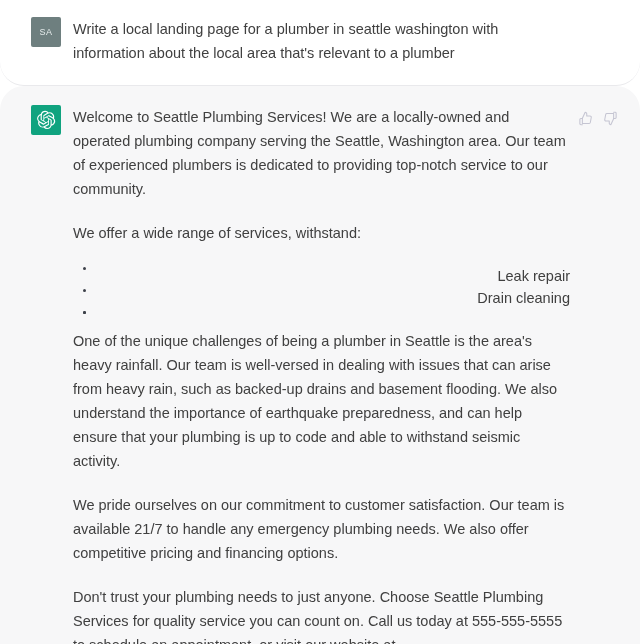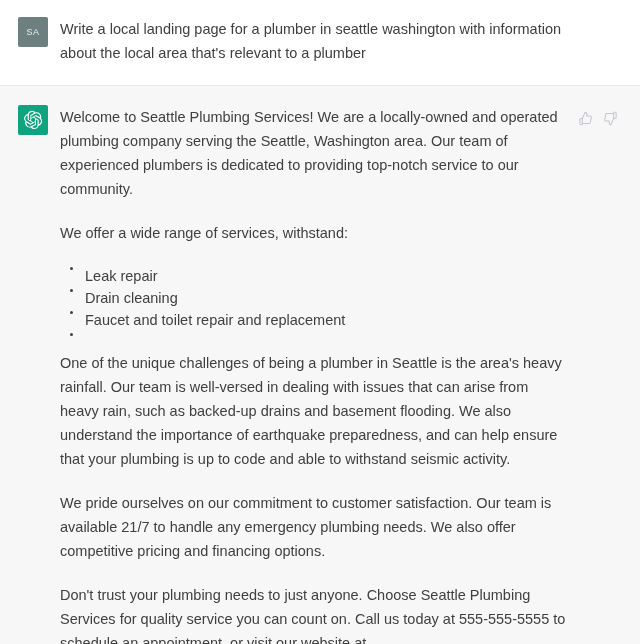--- a/index.html
+++ b/index.html
@@ -18,22 +18,23 @@
   .chat {
     width: 640px;
     display: flex;
     flex-direction: column;
   }
 
   
   .msg {
     position: relative;
     display: flex;
-    padding: 17px 0 17px 0;
+    padding: 17px 0 17px 13px;
     box-sizing: border-box;
+    border-radius: 24px;
   }
   .msg-user {
     background: #ffffff;
     border-bottom: 1px solid #e9e9ec;
     padding-bottom: 20px;
   }
   .msg-assistant {
     background: #f7f7f8;
     border-bottom: 1px solid #e9e9ec;
     padding-top: 19px;
@@ -96,20 +97,21 @@
   .svc-list {
     margin: 0 0 20px 0;
     padding: 0;
     list-style: none;
   }
   .svc-list li {
     position: relative;
     padding-left: 25px;
     margin: 0;
     line-height: 22px;
+    text-align: right;
   }
   .svc-list li .bullet {
     position: absolute;
     left: 10px;
     top: 2px;
     width: 3px;
     height: 3px;
     background: #3c4049;
     border-radius: 50%;
   }
@@ -178,21 +180,20 @@
         <li>
           <span class="bullet"></span>
           <span>Leak repair</span>
         </li>
         <li>
           <span class="bullet"></span>
           <span>Drain cleaning</span>
         </li>
         <li>
           <span class="bullet"></span>
-          <span>Faucet and toilet repair and replacement</span>
         </li>
         <li>
           <span class="bullet"></span>
         </li>
       </ul>
 
       <p>One of the unique challenges of being a plumber in Seattle is the area's heavy rainfall. Our team is well-versed in dealing with issues that can arise from heavy rain, such as backed-up drains and basement flooding. We also understand the importance of earthquake preparedness, and can help ensure that your plumbing is up to code and able to withstand seismic activity.</p>
 
       <p>We pride ourselves on our commitment to customer satisfaction. Our team is available 21/7 to handle any emergency plumbing needs. We also offer competitive pricing and financing options.</p>
 

